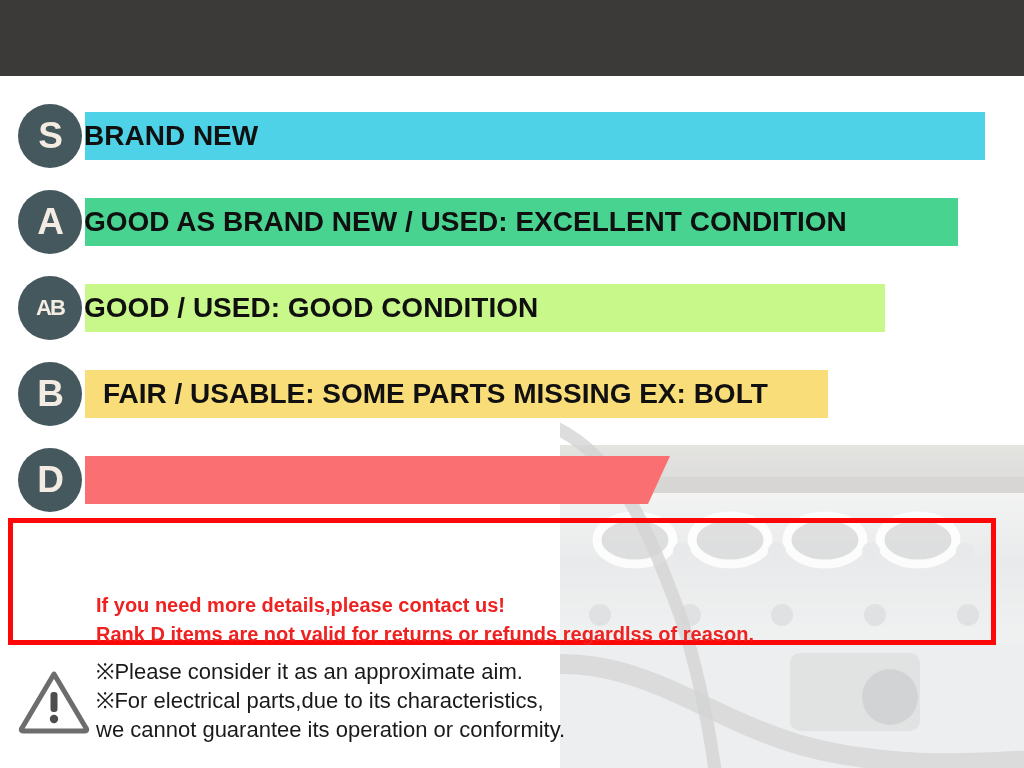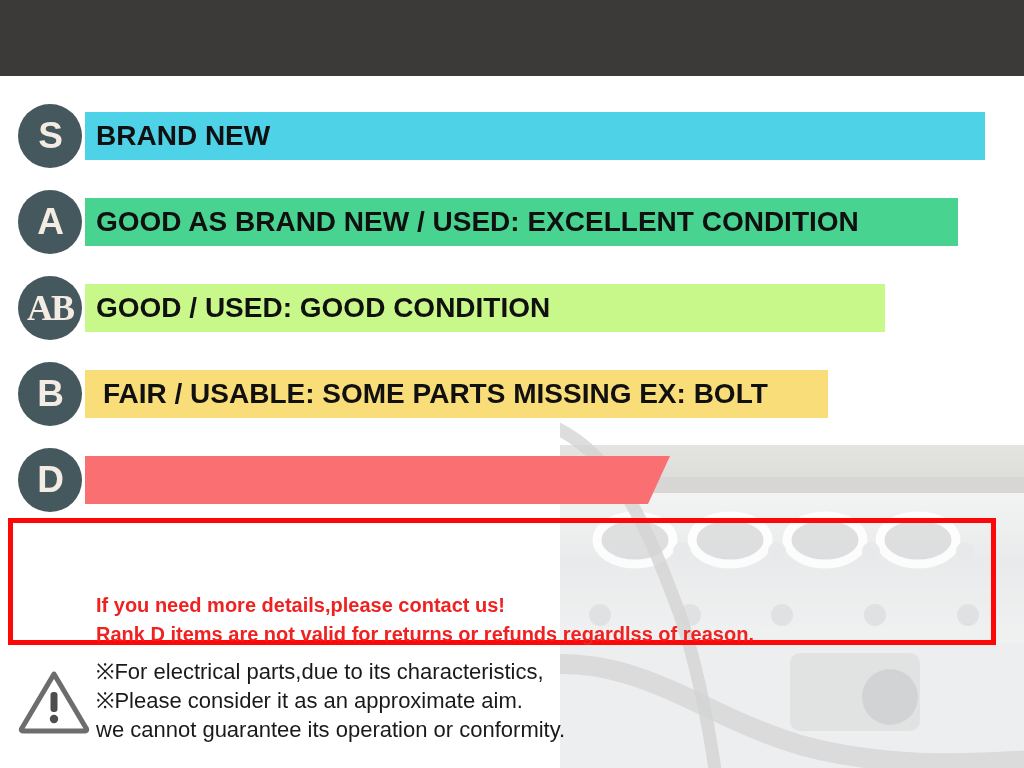--- a/index.html
+++ b/index.html
@@ -83,27 +83,26 @@
     color: #f4ece2;
     font-weight: 700;
     font-size: 37px;
     line-height: 64px;
     text-align: center;
     letter-spacing: -1px;
     z-index: 2;
     font-family: "Liberation Sans", sans-serif;
   }
   .rank-badge.wide {
-    font-size: 36px;
+    font-size: 22px;
     letter-spacing: -2px;
-    font-family: Liberation Serif, serif;
   }
   .rank-text {
     position: absolute;
-    left: 96px;
+    left: 84px;
     top: 18px;
     height: 48px;
     line-height: 48px;
     z-index: 3;
     white-space: nowrap;
     color: #101010;
     font-size: 28px;
     font-family: "Liberation Sans Narrow", "Liberation Sans", sans-serif;
   }
   .rank-text .bold {
@@ -254,16 +253,16 @@
   <div>If you need more details,please contact us!</div>
   <div>Rank D items are not valid for returns or refunds regardlss of reason.</div>
 </div>
 
 <svg id="warning-triangle-icon" viewBox="0 0 72 66">
   <path d="M36 6 L68 60 Q70 63 66 63 L6 63 Q2 63 4 60 Z" fill="none" stroke="#6d6d6d" stroke-width="5" stroke-linejoin="round"></path>
   <rect x="32.5" y="24" width="7" height="20" rx="3" fill="#4d4d4d"></rect>
   <circle cx="36" cy="51" r="4.2" fill="#4d4d4d"></circle>
 </svg>
 <div id="footer-notes">
+  <div>※Please consider it as an approximate aim.</div>
   <div>※For electrical parts,due to its characteristics,</div>
-  <div>※Please consider it as an approximate aim.</div>
   <div>we cannot guarantee its operation or conformity.</div>
 </div>
 
 </body></html>

